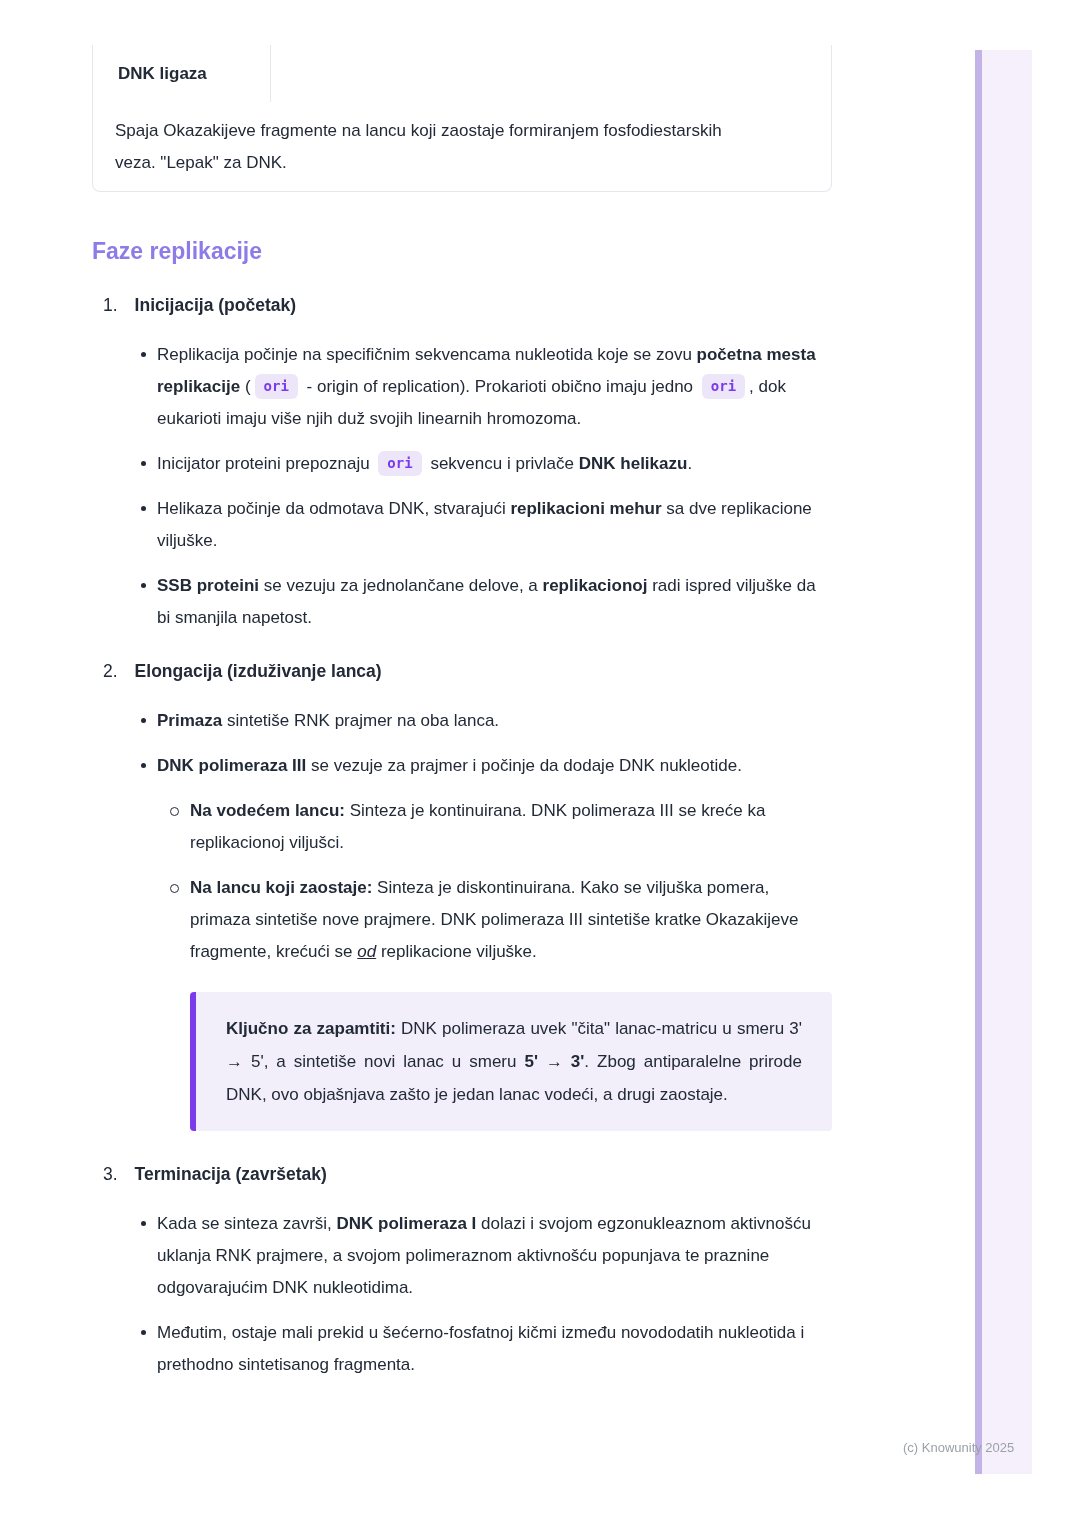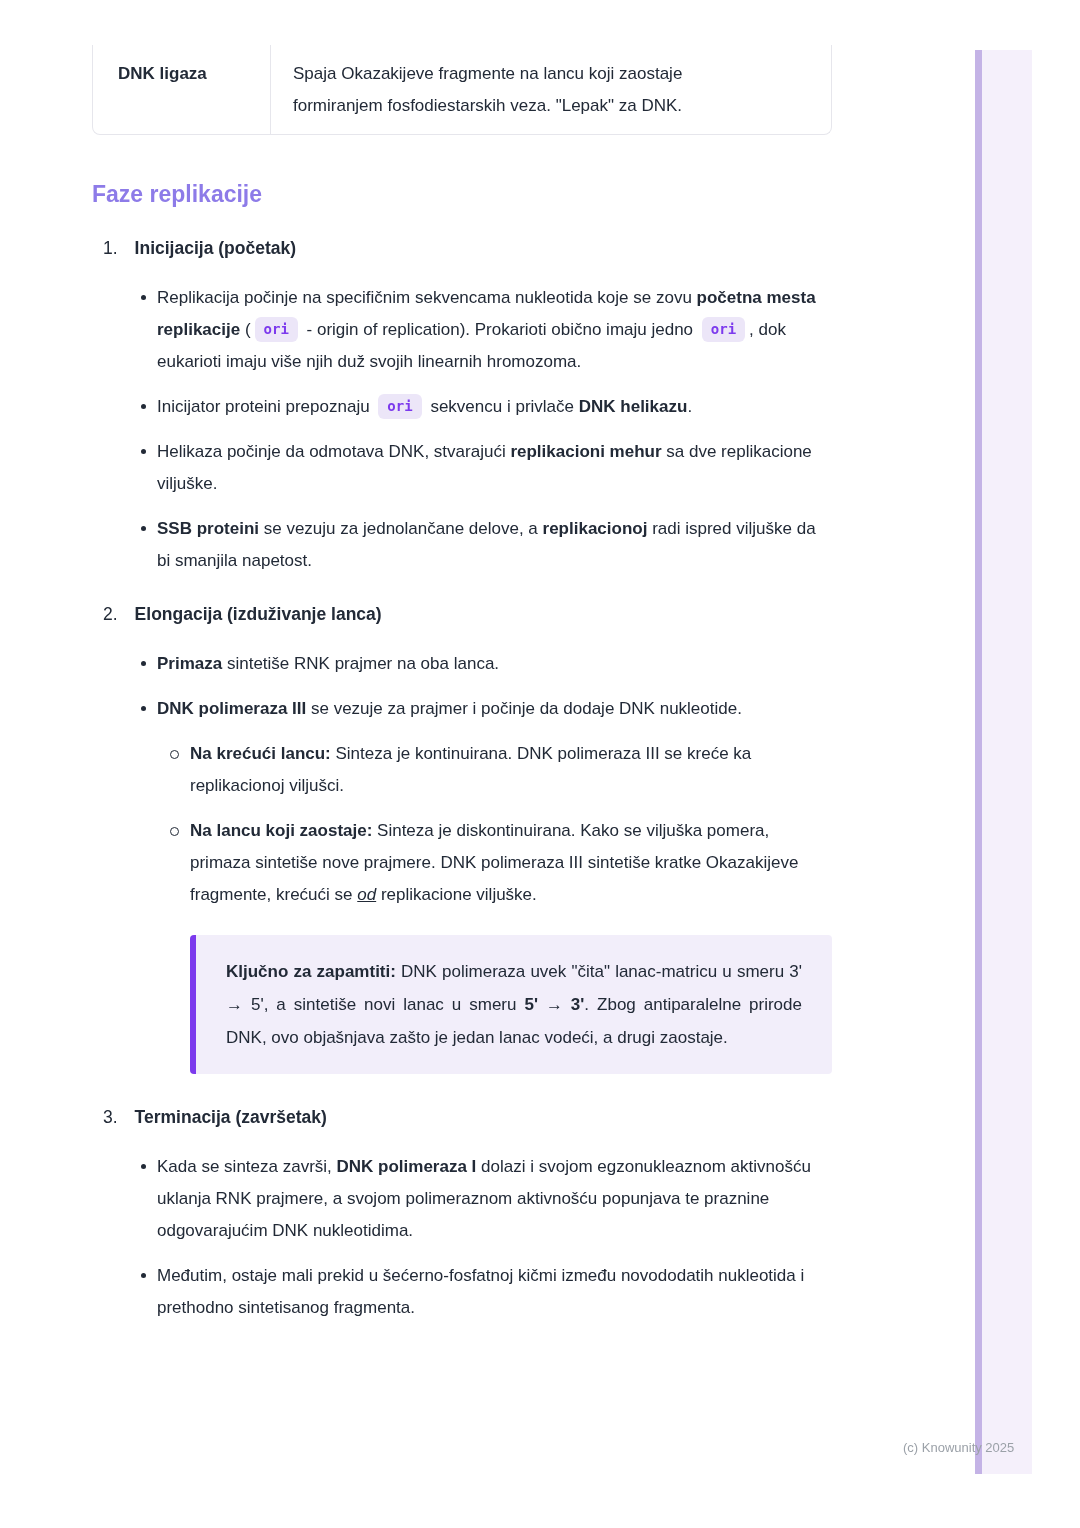--- a/index.html
+++ b/index.html
@@ -44,20 +44,21 @@
     width:740px;
   }
   
   .defrow{
     display:flex;
     border:1px solid var(--border);
     border-top:none;
     border-radius:0 0 8px 8px;
     min-height:88px;
     box-sizing:border-box;
+    flex-direction:column;
   }
   .defrow-term{
     width:178px;
     box-sizing:border-box;
     padding:13px 18px 12px 25px;
     font-weight:bold;
     font-size:17px;
     line-height:32px;
     border-right:1px solid var(--border);
   }
@@ -188,21 +189,21 @@
         <div class="li">
           <span class="dot"></span>
           <div class="li-text"><strong>Primaza</strong><span> sintetiše RNK prajmer na oba lanca.</span></div>
         </div>
         <div class="li">
           <span class="dot"></span>
           <div class="li-text"><strong>DNK polimeraza III</strong><span> se vezuje za prajmer i počinje da dodaje DNK nukleotide.</span></div>
         </div>
         <div class="li sub">
           <span class="circ"></span>
-          <div class="li-text"><strong>Na krećući lancu:</strong><span> Sinteza je kontinuirana. DNK polimeraza III se kreće ka replikacionoj viljušci.</span></div>
+          <div class="li-text"><strong>Na vodećem lancu:</strong><span> Sinteza je kontinuirana. DNK polimeraza III se kreće ka replikacionoj viljušci.</span></div>
         </div>
         <div class="li sub">
           <span class="circ"></span>
           <div class="li-text"><strong>Na lancu koji zaostaje:</strong><span> Sinteza je diskontinuirana. Kako se viljuška pomera, primaza sintetiše nove prajmere. DNK polimeraza III sintetiše kratke Okazakijeve fragmente, krećući se </span><em>od</em><span> replikacione viljuške.</span></div>
         </div>
       </div>
 
       <div class="callout">
         <div class="callout-text"><strong>Ključno za zapamtiti:</strong><span> DNK polimeraza uvek "čita" lanac-matricu u smeru 3' → 5', a sintetiše novi lanac u smeru </span><strong>5' → 3'</strong><span>. Zbog antiparalelne prirode DNK, ovo objašnjava zašto je jedan lanac vodeći, a drugi zaostaje.</span></div>
       </div>

